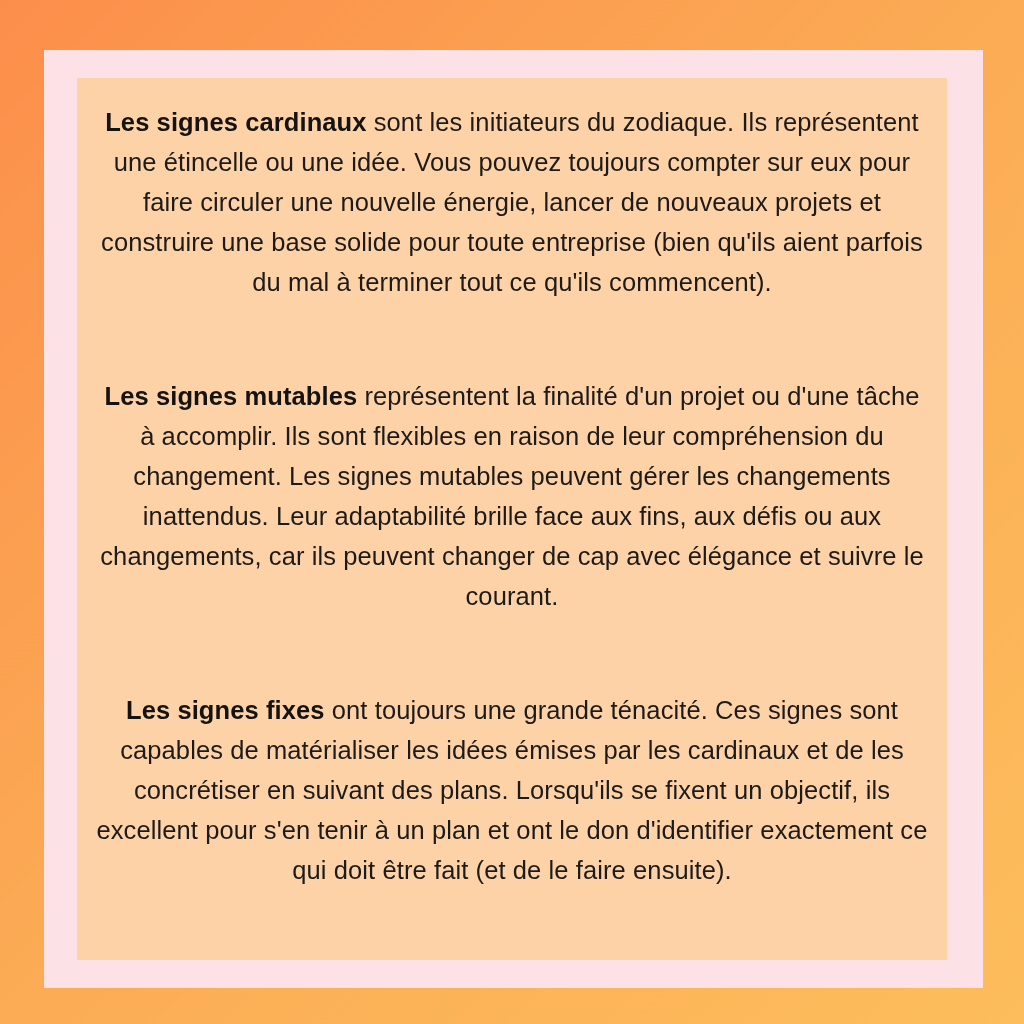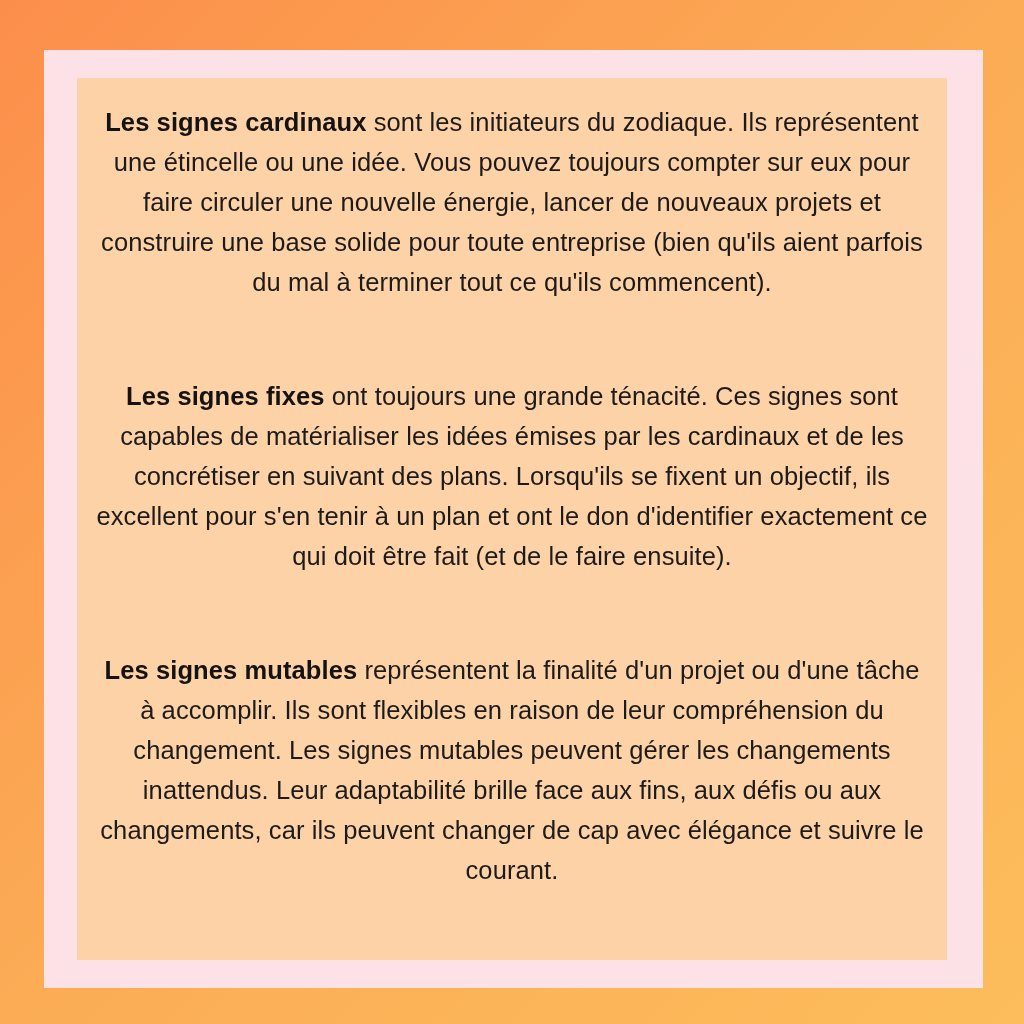--- a/index.html
+++ b/index.html
@@ -53,21 +53,21 @@
 <body>
 
 <div class="frame">
   <div class="card">
 
     <p>
       <strong>Les signes cardinaux</strong><span> sont les initiateurs du zodiaque. Ils représentent une étincelle ou une idée. Vous pouvez toujours compter sur eux pour faire circuler une nouvelle énergie, lancer de nouveaux projets et construire une base solide pour toute entreprise (bien qu'ils aient parfois du mal à terminer tout ce qu'ils commencent).</span>
     </p>
 
     <p>
-      <strong>Les signes fixes</strong><span> ont toujours une grande ténacité. Ces signes sont capables de matérialiser les idées émises par les cardinaux et de les concrétiser en suivant des plans. Lorsqu'ils se fixent un objectif, ils excellent pour s'en tenir à un plan et ont le don d'identifier exactement ce qui doit être fait (et de le faire ensuite).</span>
+      <strong>Les signes mutables</strong><span> représentent la finalité d'un projet ou d'une tâche à accomplir. Ils sont flexibles en raison de leur compréhension du changement. Les signes mutables peuvent gérer les changements inattendus. Leur adaptabilité brille face aux fins, aux défis ou aux changements, car ils peuvent changer de cap avec élégance et suivre le courant.</span>
     </p>
 
     <p>
-      <strong>Les signes mutables</strong><span> représentent la finalité d'un projet ou d'une tâche à accomplir. Ils sont flexibles en raison de leur compréhension du changement. Les signes mutables peuvent gérer les changements inattendus. Leur adaptabilité brille face aux fins, aux défis ou aux changements, car ils peuvent changer de cap avec élégance et suivre le courant.</span>
+      <strong>Les signes fixes</strong><span> ont toujours une grande ténacité. Ces signes sont capables de matérialiser les idées émises par les cardinaux et de les concrétiser en suivant des plans. Lorsqu'ils se fixent un objectif, ils excellent pour s'en tenir à un plan et ont le don d'identifier exactement ce qui doit être fait (et de le faire ensuite).</span>
     </p>
 
   </div>
 </div>
 
 </body></html>

